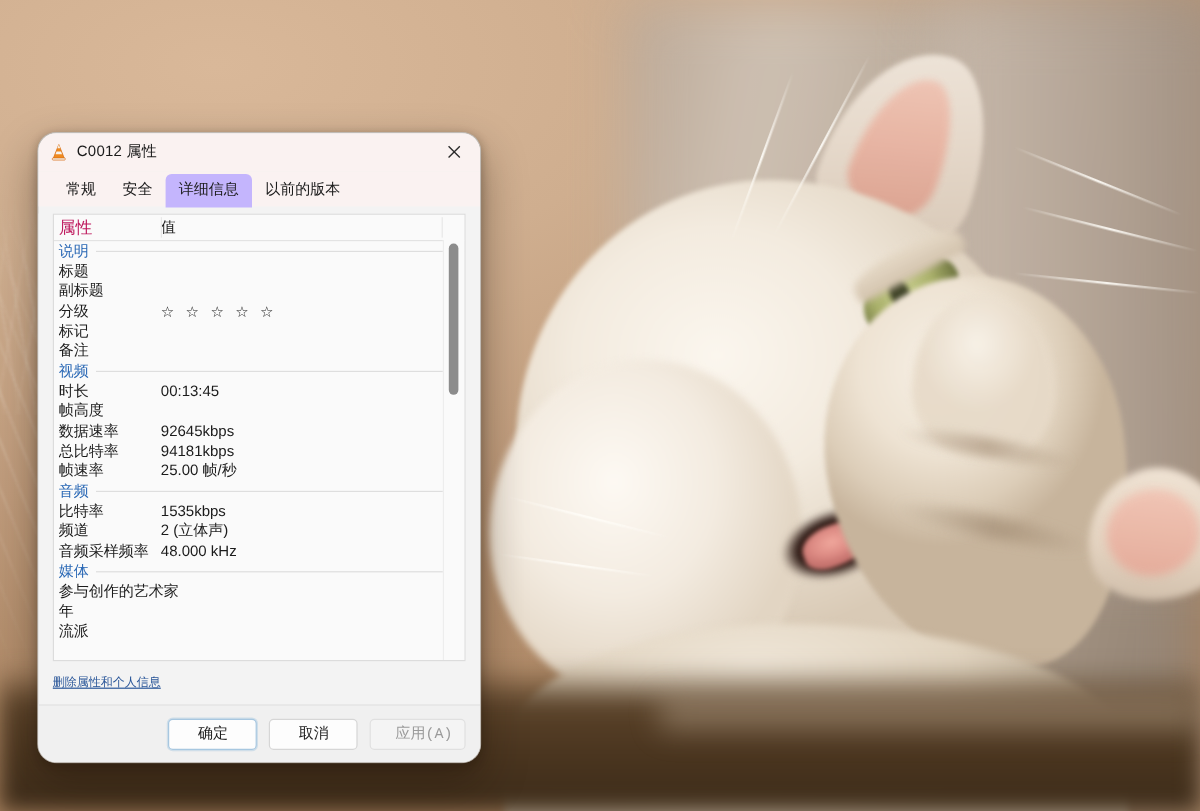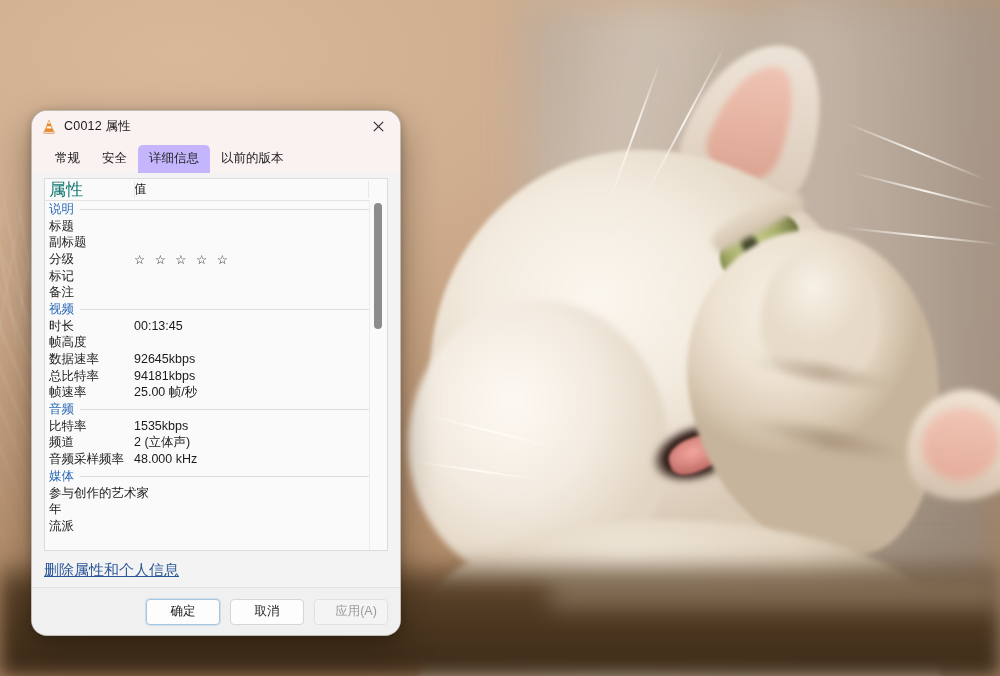--- a/index.html
+++ b/index.html
@@ -216,21 +216,21 @@
     height:373px;background:#fafafa;
     border:1px solid #dcdcdc;
     box-sizing:border-box;overflow:hidden;
   }
 
   .lb-head{
     display:flex;height:21px;align-items:center;
     border-bottom:1px solid #e3e3e3;background:#fafafa;
     position:relative;
   }
-  .lb-head .h1{width:89px;padding-left:4px;box-sizing:border-box;font-size:17px;color:#0f766e;}
+  .lb-head .h1{width:89px;padding-left:4px;box-sizing:border-box;font-size:14px;color:#be185d;}
   .lb-head .h2{flex:1;font-size:12.5px;color:#1b1b1b;}
   .lb-head .divider{position:absolute;left:89px;top:2px;bottom:2px;width:1px;background:#e8e8e8;}
   .lb-head .divider2{position:absolute;right:18px;top:2px;bottom:2px;width:1px;background:#e8e8e8;}
 
   .rows{position:relative;}
   .row{display:flex;align-items:center;height:16.6px;padding-left:4px;box-sizing:border-box;}
   .row .k{width:85px;flex:none;font-size:12.5px;color:#1b1b1b;white-space:nowrap;overflow:hidden;}
   .row .v{flex:1;font-size:12.5px;color:#1b1b1b;white-space:nowrap;overflow:hidden;}
   .row.group{height:17px;font-family:Liberation Mono, monospace;}
   .row.group .gname{font-size:12.5px;color:#2a68b5;white-space:nowrap;padding-right:6px;}
@@ -241,34 +241,34 @@
     position:absolute;right:0;top:21px;bottom:0;width:17px;
     background:#fafafa;border-left:1px solid #ededed;
   }
   .scroll-thumb{
     position:absolute;left:4px;top:3px;width:8px;height:126px;
     background:#8c8c8c;border-radius:4px;
   }
 
   .link-row{margin-top:10px;}
   .link{
-    font-size:15px;color:#2a5699;text-decoration:underline;cursor:default;
+    font-size:10px;color:#2a5699;text-decoration:underline;cursor:default;
   }
 
   .buttonbar{
     position:absolute;left:0;right:0;bottom:0;height:48px;
     background:#f0f0f0;border-top:1px solid #e2e2e2;
     display:flex;align-items:center;justify-content:flex-end;
     padding-right:12px;gap:10px;box-sizing:border-box;
   }
   .btn{
     min-width:74px;height:26px;border-radius:4px;
     display:flex;align-items:center;justify-content:center;
     font-size:12.5px;background:#fdfdfd;border:1px solid #d6d6d6;
-    color:#1b1b1b;cursor:default;padding:0 10px;box-sizing:border-box;
+    color:#1b1b1b;cursor:default;padding:0 10px;box-sizing:border-box;font-family:Liberation Mono, monospace;
   }
   .btn.default{border:1px solid #a7c7e0;box-shadow:0 0 0 1px rgba(167,199,224,.45);}
   .btn.disabled{color:#9a9a9a;background:#f4f4f4;border:1px solid #e0e0e0;padding-left:20px;}
 </style>
 </head>
 <body>
 
 <div id="photo">
   <div class="bg-base"></div>
   <div class="bg-wall"></div>

